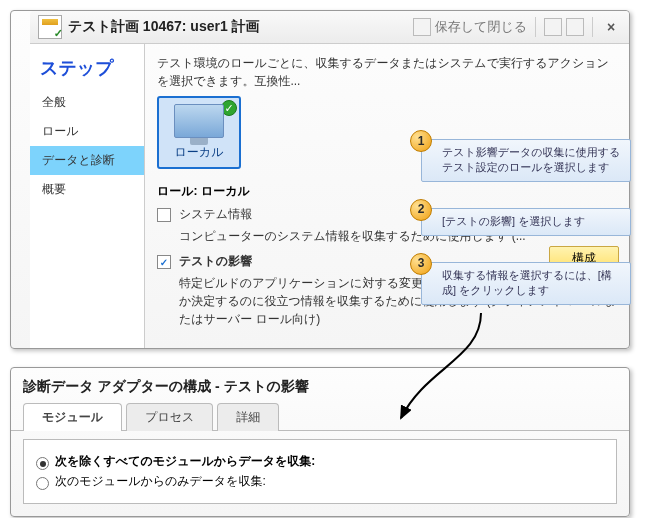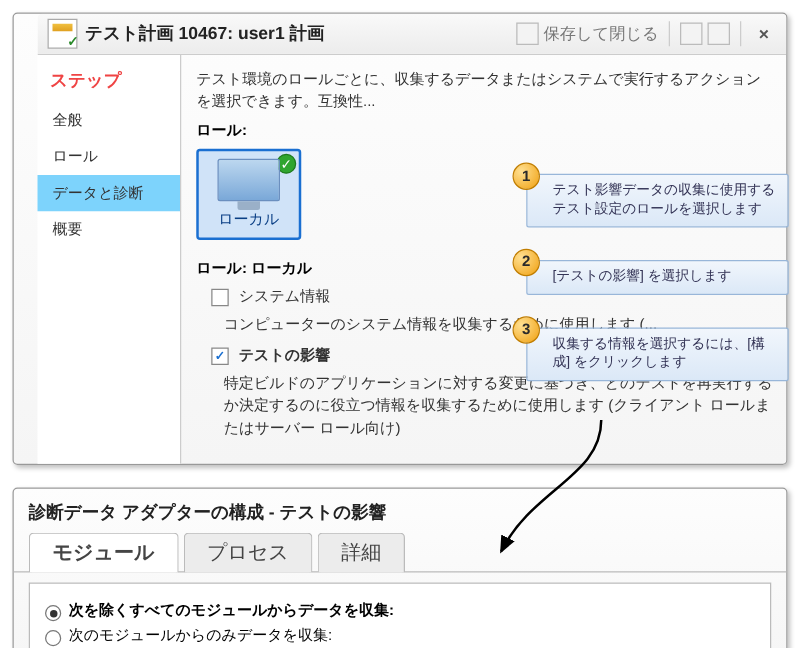--- a/index.html
+++ b/index.html
@@ -62,24 +62,24 @@
   }
 
   .body-split { display:flex; }
   .sidebar {
     width: 115px;
     border-right: 1px solid #ccc;
     background: #fff;
     padding-top: 6px;
   }
   .sidebar-head {
-    font-size: 14px;
+    font-size: 18px;
     padding: 6px 10px 8px 10px;
     font-weight: bold;
-    color: #ef4444;
+    color: #1d4ed8;
   }
   .nav-item {
     padding: 6px 12px;
     font-size: 12px;
     color: #333;
     cursor: default;
   }
   .nav-item.active {
     background: #7dd3fc;
   }
@@ -116,21 +116,21 @@
   .check-badge{
     position:absolute; top:2px; right:2px;
     width:16px;height:16px;border-radius:50%;
     background:#2fa52f; color:#fff; font-size:11px;
     display:flex;align-items:center;justify-content:center;
     border:1px solid #1e7a1e;
   }
   .tile-label{ color:#0a3f85; font-size:12px; margin-top:6px; }
 
   .role-heading { font-weight:bold; margin:14px 0 6px 0; }
-  .row { display:flex; align-items:flex-start; gap:8px; margin:4px 12px; }
+  .row { display:flex; align-items:flex-start; gap:8px; margin:4px 0; }
   .cb { width:14px; height:14px; margin-top:2px; border:1px solid #888; display:flex; align-items:center; justify-content:center; font-size:10px; background:#fff;}
   .cb.checked::after{content:"✓"; color:#1a6fd1; font-weight:bold;}
   .item-title{ color:#333; }
   .item-title.bold{ font-weight:bold; }
   .item-desc{ color:#333; margin:2px 0 8px 22px; line-height:1.5; }
 
   .config-btn{
     float:right;
     padding:3px 22px;
     background:linear-gradient(#fff3b0,#ffe06a);
@@ -162,21 +162,21 @@
     display:flex;align-items:center;justify-content:center;
     font-weight:bold; color:#2b2b2b; font-size:12px;
   }
 
   
   .dialog-title{
     font-weight:bold; font-size:14px; padding:10px 24px 6px 12px; color:#222;
   }
   .tabs{ display:flex; padding:0 12px; border-bottom:1px solid #bbb; }
   .tab{
-    padding:5px 18px; font-size:16px; color:#444;
+    padding:5px 18px; font-size:12px; color:#444;
     background:#ececec; border:1px solid #bbb; border-bottom:none;
     margin-right:4px; border-radius:4px 4px 0 0;
     position:relative; top:1px;
   }
   .tab.active{ background:#fff; font-weight:bold; }
   .dialog-body{
     margin:8px 12px 12px 12px;
     border:1px solid #bbb;
     padding:10px 12px;
     background:#fff;
@@ -212,21 +212,20 @@
     <div class="sidebar">
       <div class="sidebar-head">ステップ</div>
       <div class="nav-item">全般</div>
       <div class="nav-item">ロール</div>
       <div class="nav-item active">データと診断</div>
       <div class="nav-item">概要</div>
     </div>
 
     <div class="main">
       <div class="help-text">テスト環境のロールごとに、収集するデータまたはシステムで実行するアクションを選択できます。互換性...</div>
-      <div class="section-label">ロール:</div>
 
       <div class="role-tile">
         <div class="check-badge">✓</div>
         <div class="monitor"></div>
         <div class="tile-label">ローカル</div>
       </div>
 
       <div class="role-heading">ロール: ローカル</div>
 
       <div class="row">

